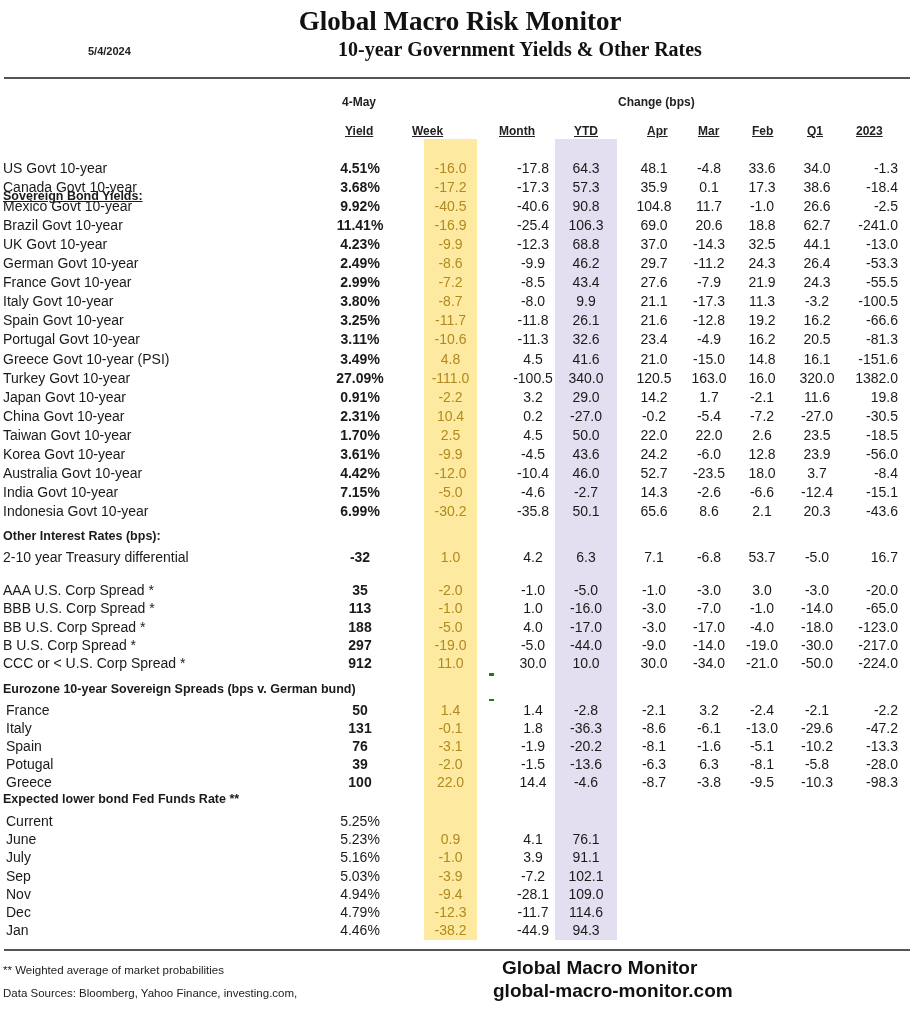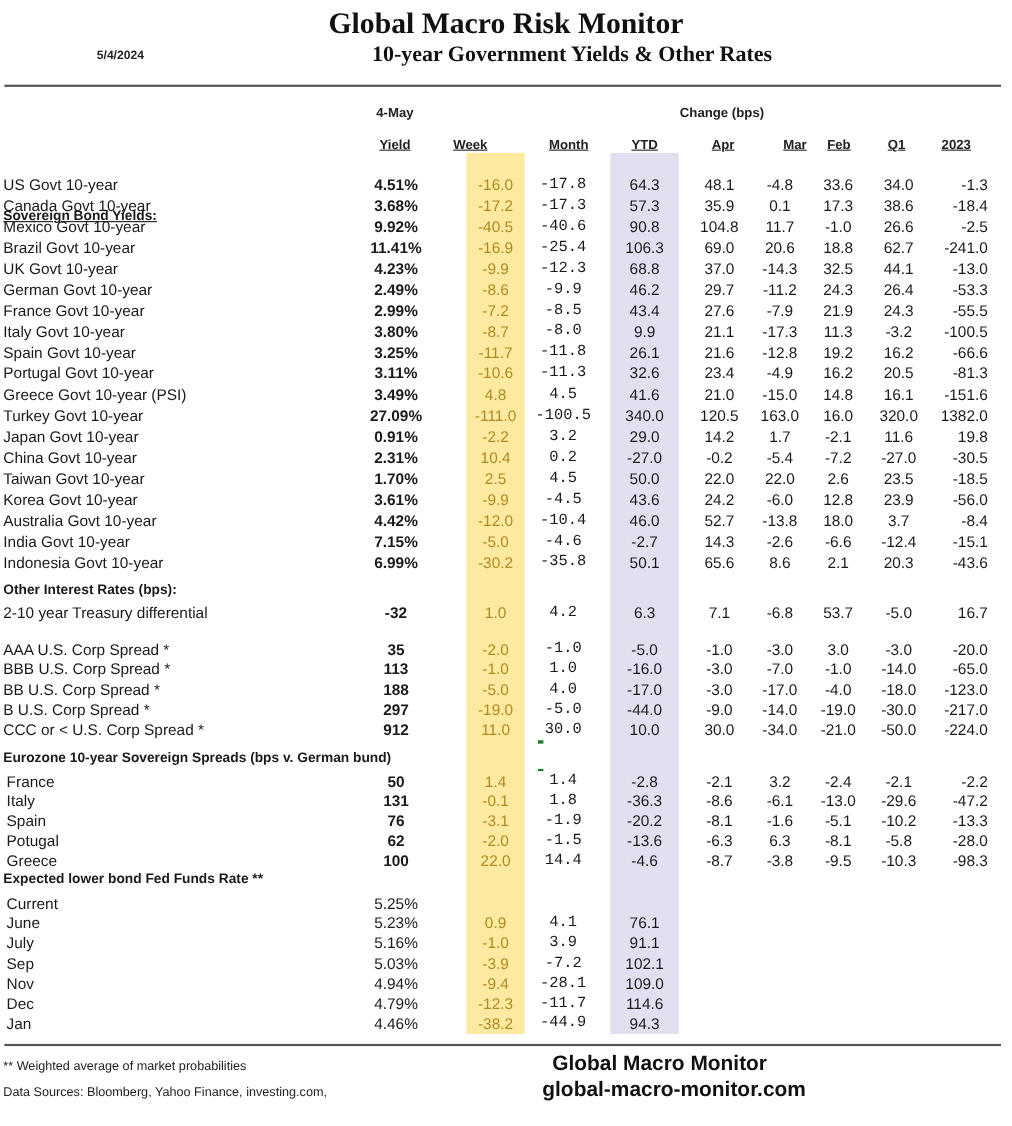--- a/index.html
+++ b/index.html
@@ -17,21 +17,21 @@
   .band-ytd { left:555px; width:62px; background:#e3dff0; }
   .hdr { font-size:12px; font-weight:bold; color:#222; }
   .hdr-u { text-decoration:underline; }
   .row { position:absolute; left:0; width:920px; height:19px; font-size:14px; line-height:19px; }
   .row .label { position:absolute; left:3px; white-space:nowrap; }
   .row .label.indent { left:6px; }
   .row .c { position:absolute; text-align:center; }
   .c-yield { left:330px; width:60px; font-weight:bold; }
   .c-yield.plain { font-weight:normal; }
   .c-week { left:424px; width:53px; color:#b08a20; }
-  .c-month { left:482px; width:60px;font-family:Liberation Mono, monospace; }
+  .c-month { left:503px; width:60px; }
   .c-ytd { left:555px; width:62px; }
   .c-apr { left:630px; width:48px; }
   .c-mar { left:685px; width:48px; }
   .c-feb { left:738px; width:48px; }
   .c-q1 { left:793px; width:48px; }
   .c-2023 { left:840px; width:58px; text-align:right !important; }
   .section { position:absolute; left:3px; font-size:12.5px; font-weight:bold; white-space:nowrap; }
   .section.u { text-decoration:underline;margin-top:48px; }
   .green-mark { position:absolute; width:5px; height:3px; background:#1a7a2a; }
   .foot-note { left:3px; font-size:11.5px; color:#222; }
@@ -48,21 +48,21 @@
 <div class="abs col-band band-week"></div>
 <div class="abs col-band band-ytd"></div>
 
 <div class="abs hdr" style="left:342px; top:95px;">4-May</div>
 <div class="abs hdr" style="left:618px; top:95px;">Change (bps)</div>
 <div class="abs hdr hdr-u" style="left:345px; top:124px;">Yield</div>
 <div class="abs hdr hdr-u" style="left:412px; top:124px;">Week</div>
 <div class="abs hdr hdr-u" style="left:499px; top:124px;">Month</div>
 <div class="abs hdr hdr-u" style="left:574px; top:124px;">YTD</div>
 <div class="abs hdr hdr-u" style="left:647px; top:124px;">Apr</div>
-<div class="abs hdr hdr-u" style="left:698px; top:124px;margin-left:14px;">Mar</div>
+<div class="abs hdr hdr-u" style="left:698px; top:124px;">Mar</div>
 <div class="abs hdr hdr-u" style="left:752px; top:124px;">Feb</div>
 <div class="abs hdr hdr-u" style="left:807px; top:124px;">Q1</div>
 <div class="abs hdr hdr-u" style="left:856px; top:124px;">2023</div>
 
 <div class="section u" style="top:141px;">Sovereign Bond Yields:</div>
 <div id="sov-rows">
     <div class="row" style="top: 159px;">
       <span class="label">US Govt 10-year</span>
       <span class="c c-yield">4.51%</span>
       <span class="c c-week">-16.0</span>
@@ -254,21 +254,21 @@
       <span class="c c-q1">23.9</span>
       <span class="c c-2023">-56.0</span>
     </div>
     <div class="row" style="top: 463.8px;">
       <span class="label">Australia Govt 10-year</span>
       <span class="c c-yield">4.42%</span>
       <span class="c c-week">-12.0</span>
       <span class="c c-month">-10.4</span>
       <span class="c c-ytd">46.0</span>
       <span class="c c-apr">52.7</span>
-      <span class="c c-mar">-13.8</span>
+      <span class="c c-mar">-23.5</span>
       <span class="c c-feb">18.0</span>
       <span class="c c-q1">3.7</span>
       <span class="c c-2023">-8.4</span>
     </div>
     <div class="row" style="top: 482.85px;">
       <span class="label">India Govt 10-year</span>
       <span class="c c-yield">7.15%</span>
       <span class="c c-week">-5.0</span>
       <span class="c c-month">-4.6</span>
       <span class="c c-ytd">-2.7</span>
@@ -401,21 +401,21 @@
       <span class="c c-month">-1.9</span>
       <span class="c c-ytd">-20.2</span>
       <span class="c c-apr">-8.1</span>
       <span class="c c-mar">-1.6</span>
       <span class="c c-feb">-5.1</span>
       <span class="c c-q1">-10.2</span>
       <span class="c c-2023">-13.3</span>
     </div>
     <div class="row" style="top: 755.3px;">
       <span class="label indent">Potugal</span>
-      <span class="c c-yield">62</span>
+      <span class="c c-yield">39</span>
       <span class="c c-week">-2.0</span>
       <span class="c c-month">-1.5</span>
       <span class="c c-ytd">-13.6</span>
       <span class="c c-apr">-6.3</span>
       <span class="c c-mar">6.3</span>
       <span class="c c-feb">-8.1</span>
       <span class="c c-q1">-5.8</span>
       <span class="c c-2023">-28.0</span>
     </div>
     <div class="row" style="top: 773.4px;">

